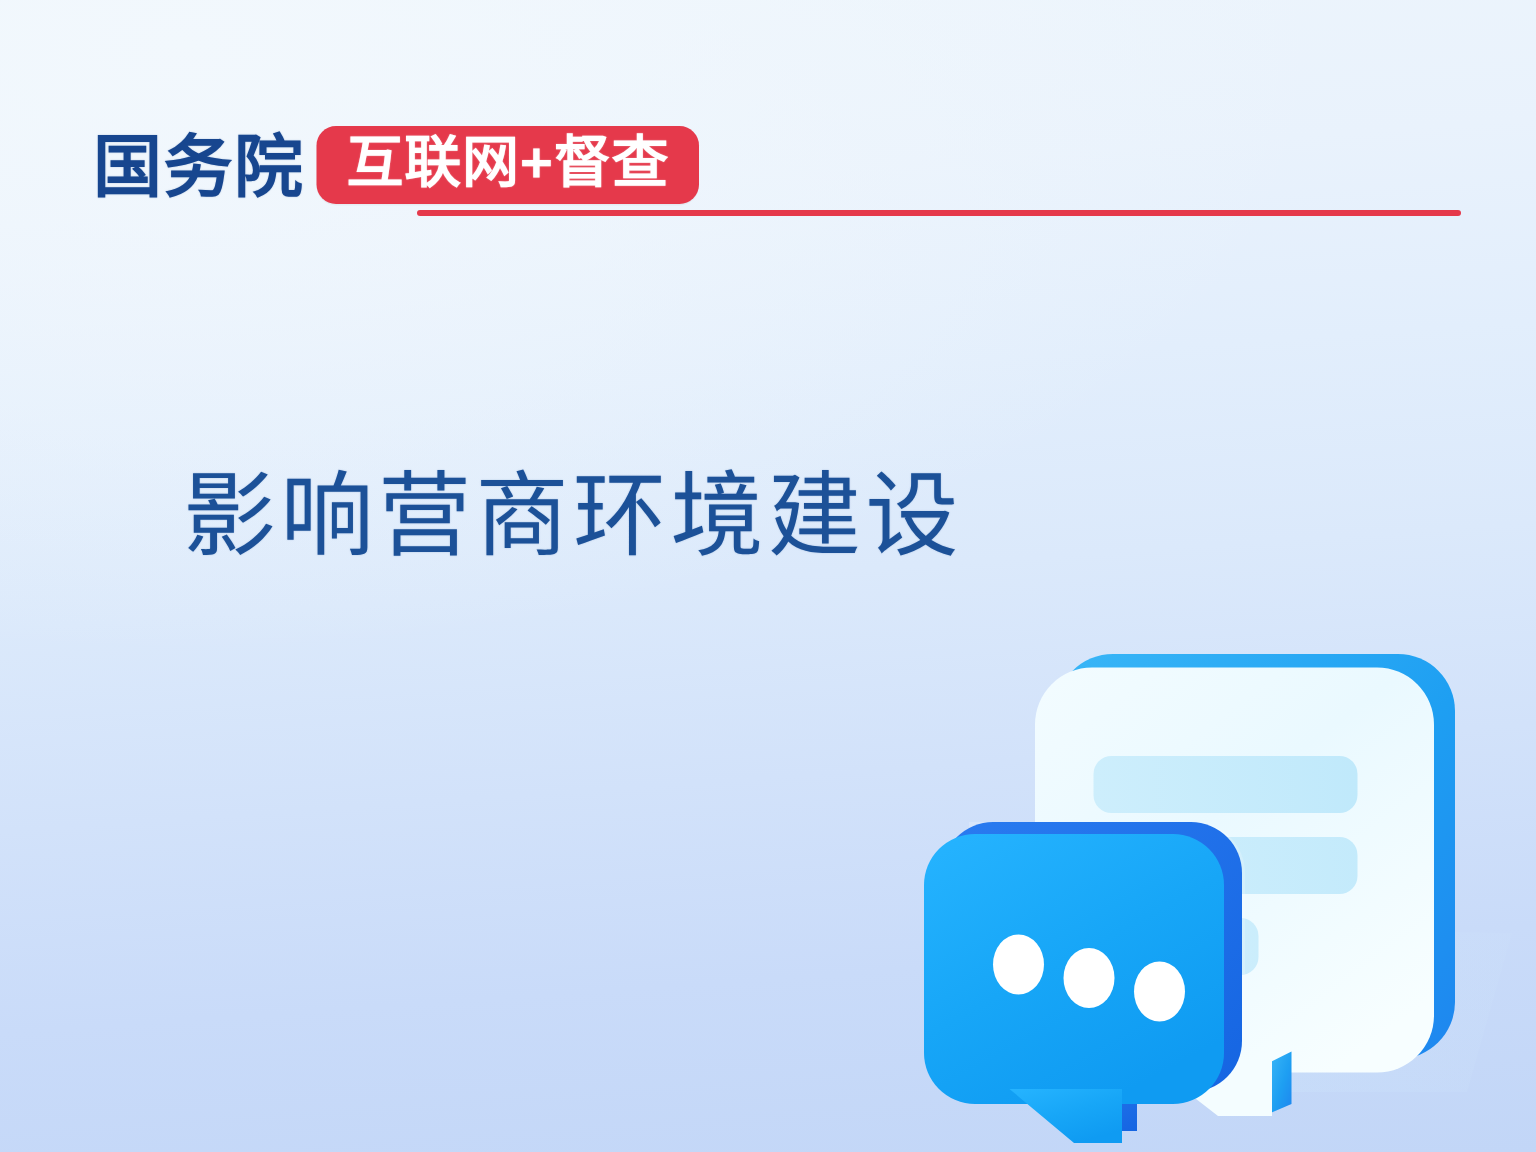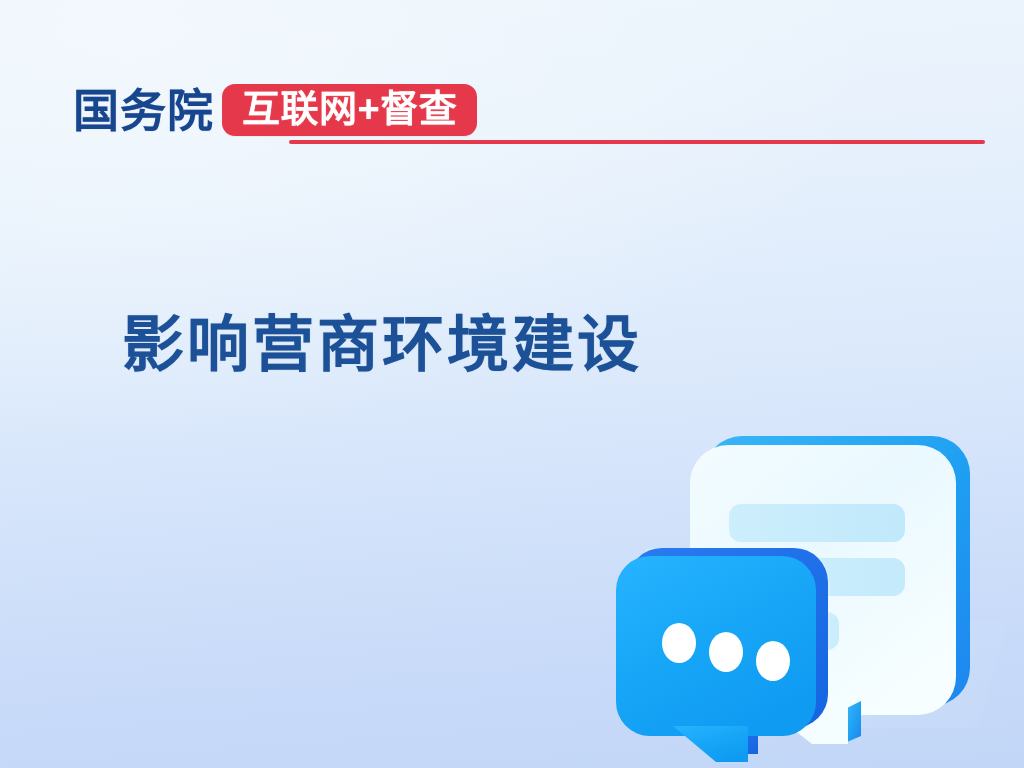--- a/index.html
+++ b/index.html
@@ -27,21 +27,21 @@
         #e2eefc 34%,
         #dbe9fb 50%,
         #d2e2fa 66%,
         #c9dbf9 82%,
         #c2d6f7 100%);
   }
 
   
   #header {
     position: absolute;
-    left: 73px;
+    left: 62px;
     top: 74px;
     width: 912px;
     height: 72px;
   }
 
   #brand-row {
     position: relative;
     display: flex;
     align-items: flex-end;
     height: 62px;
@@ -93,21 +93,21 @@
     position: absolute;
     left: 92px;
     top: 296px;
     width: 580px;
     text-align: center;
   }
 
   .title-line {
     font-family: "Liberation Sans", "DejaVu Sans", sans-serif;
     font-size: 62px;
-    font-weight: bold;
+    font-weight: normal;
     letter-spacing: 3px;
     line-height: 98px;
     color: #1c5198;
     white-space: nowrap;
     text-shadow: 0 0 1px rgba(28,81,152,.35);
   }
 
   
   #illustration {
     position: absolute;

